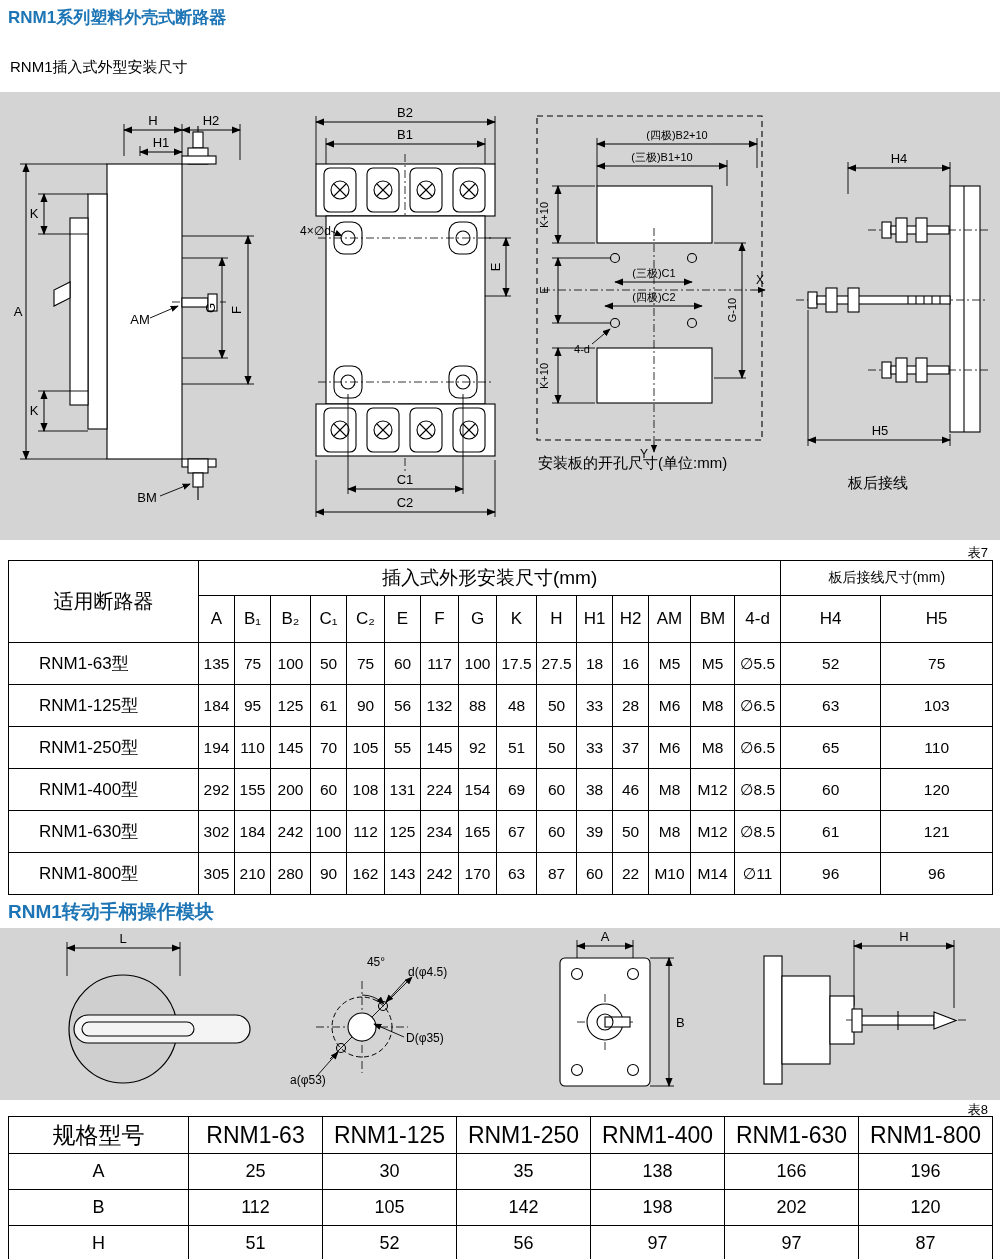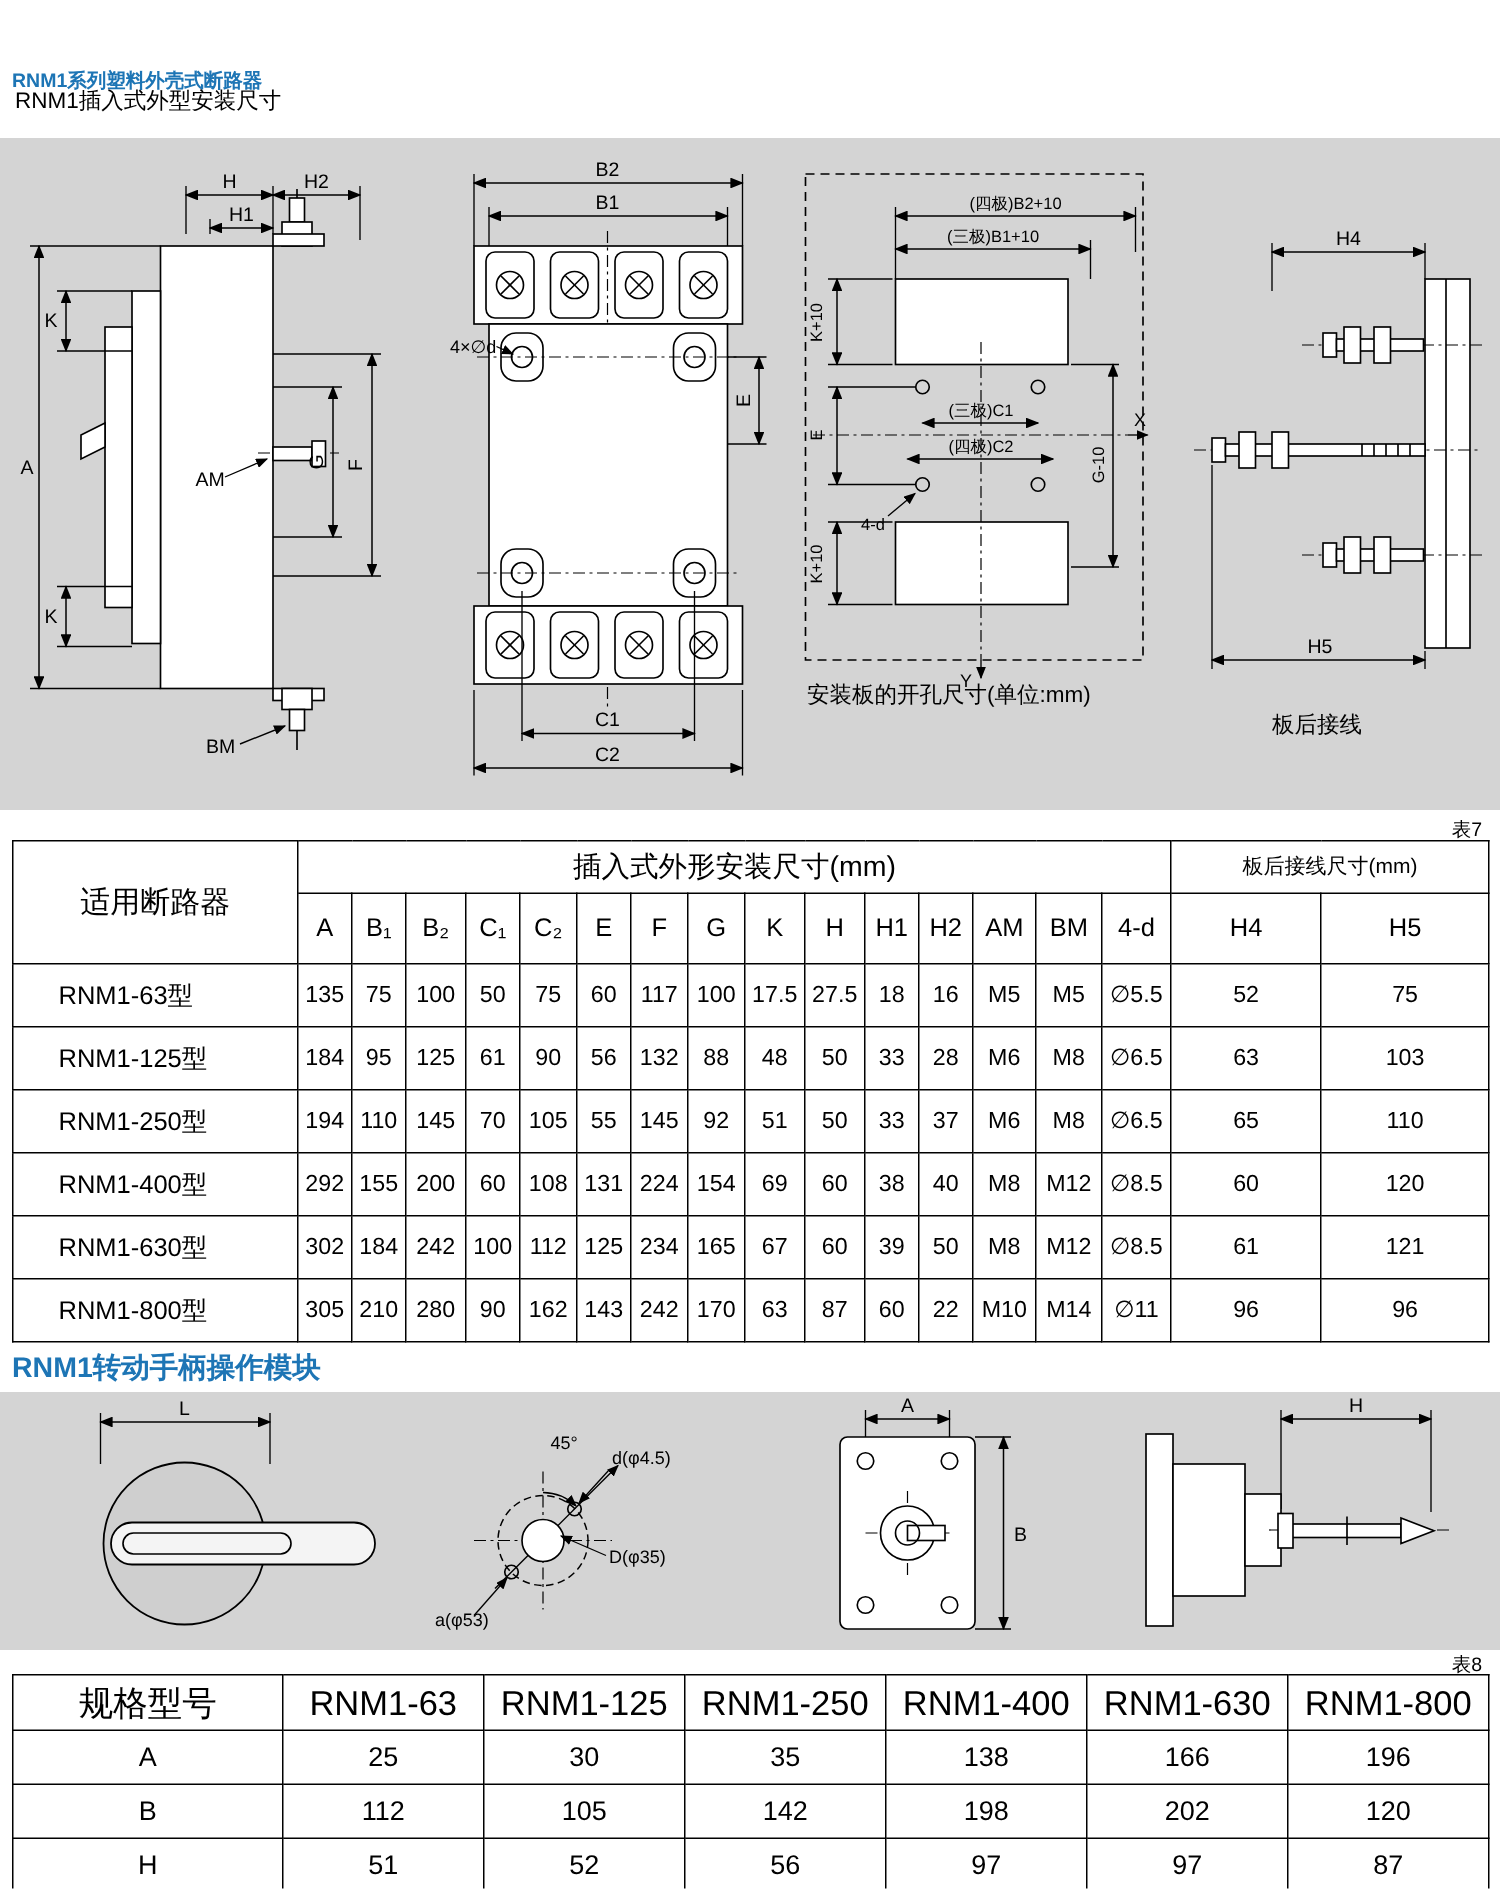--- a/index.html
+++ b/index.html
@@ -1,19 +1,19 @@
 <!DOCTYPE html>
 <html style="--accent: #1d75b5; --panel-bg: #d4d4d4;"><head>
 <meta charset="utf-8">
 <style>
   html,body{margin:0;padding:0;background:#fff;}
   body{width:1000px;height:1259px;position:relative;overflow:hidden;
        font-family:"Liberation Sans","DejaVu Sans",sans-serif;color:#000;}
   .abs{position:absolute;}
-  .page-title{left:8px;top:6px;font-size:13px;font-weight:bold;color:var(--accent,#1d75b5);margin-top:39px;}
+  .page-title{left:8px;top:6px;font-size:17px;font-weight:bold;color:var(--accent,#1d75b5);}
   .page-subtitle{left:10px;top:58px;font-size:15px;color:#000;}
   .section-title{left:8px;top:899px;font-size:19px;font-weight:bold;color:var(--accent,#1d75b5);}
   .panel{left:0;width:1000px;background:var(--panel-bg,#d4d4d4);}
   #panel1{top:92px;height:448px;}
   #panel2{top:928px;height:172px;}
   .tbl-tag{right:12px;font-size:13px;}
   #tag7{top:544px;margin-left:25px;} #tag8{top:1101px;}
   .caption{font-size:15px;color:#000;}
   table{border-collapse:collapse;table-layout:fixed;background:#fff;}
   th,td{border:1px solid #000;text-align:center;padding:0;overflow:hidden;white-space:nowrap;font-weight:normal;}
@@ -383,21 +383,21 @@
           <td>155</td>
           <td>200</td>
           <td>60</td>
           <td>108</td>
           <td>131</td>
           <td>224</td>
           <td>154</td>
           <td>69</td>
           <td>60</td>
           <td>38</td>
-          <td>40</td>
+          <td>46</td>
           <td>M8</td>
           <td>M12</td>
           <td>∅8.5</td>
           <td>60</td>
           <td>120</td>
         </tr>
         <tr>
           <td>RNM1-630型</td>
           <td>302</td>
           <td>184</td>

